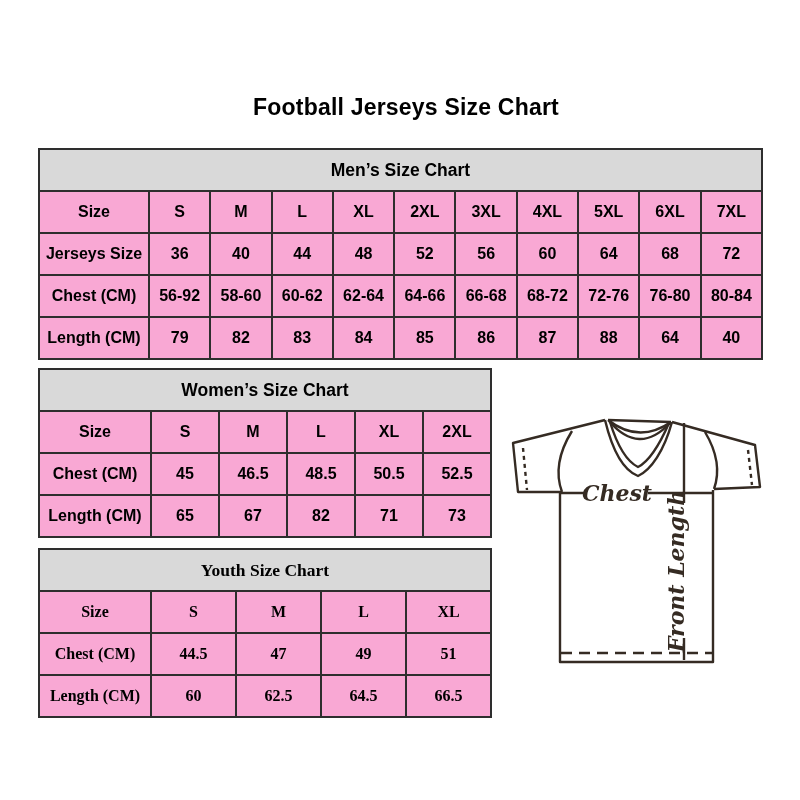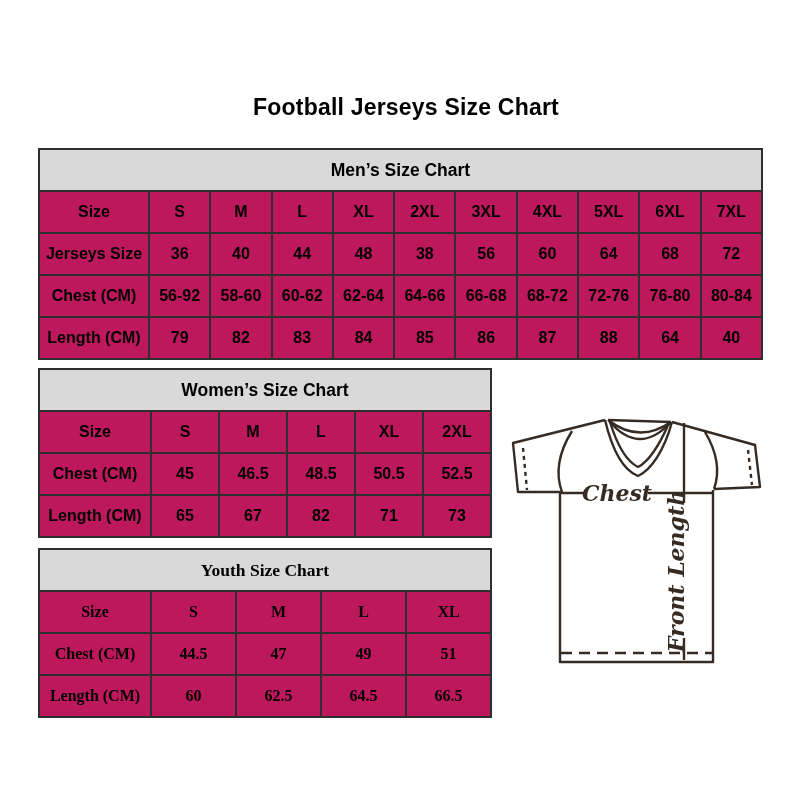--- a/index.html
+++ b/index.html
@@ -1,21 +1,21 @@
 <!DOCTYPE html>
 <html><head>
 <meta charset="utf-8">
 <style>
   html,body{margin:0;padding:0;background:#ffffff;}
   .page{position:relative;width:800px;height:800px;background:#ffffff;overflow:hidden;
         font-family:"Liberation Sans",sans-serif;color:#000;}
   .page-title{position:absolute;top:94px;left:16px;width:780px;text-align:center;
               font-size:23px;font-weight:bold;letter-spacing:0.2px;}
   table.size-table{position:absolute;border-collapse:collapse;table-layout:fixed;
-                   background:#be185d;}
+                   background:#f9a8d4;}
   table.size-table th,table.size-table td{border:2px solid #2e2e2e;padding:0;
                    text-align:center;vertical-align:middle;font-weight:bold;color:#000;}
   table.size-table .tbl-title{background:#d9d9d9;font-size:17.5px;height:40px;}
   table.size-table td{font-size:16px;height:40px;}
   #men-table{left:38px;top:148px;width:725px;}
   #women-table{left:38px;top:368px;width:454px;padding-left:32px;}
   #youth-table{left:38px;top:548px;width:454px;font-family:Liberation Serif, serif;}
   #men-table col.first-col{width:110px;}
   #women-table col.first-col,#youth-table col.first-col{width:112px;}
   .jersey-svg{position:absolute;left:496px;top:396px;width:280px;height:280px;}
@@ -61,21 +61,21 @@
           <td class="data-cell">5XL</td>
           <td class="data-cell">6XL</td>
           <td class="data-cell">7XL</td>
         </tr>
         <tr>
           <td class="row-head">Jerseys Size</td>
           <td class="data-cell">36</td>
           <td class="data-cell">40</td>
           <td class="data-cell">44</td>
           <td class="data-cell">48</td>
-          <td class="data-cell">38</td>
+          <td class="data-cell">52</td>
           <td class="data-cell">56</td>
           <td class="data-cell">60</td>
           <td class="data-cell">64</td>
           <td class="data-cell">68</td>
           <td class="data-cell">72</td>
         </tr>
         <tr>
           <td class="row-head">Chest (CM)</td>
           <td class="data-cell">56-92</td>
           <td class="data-cell">58-60</td>

